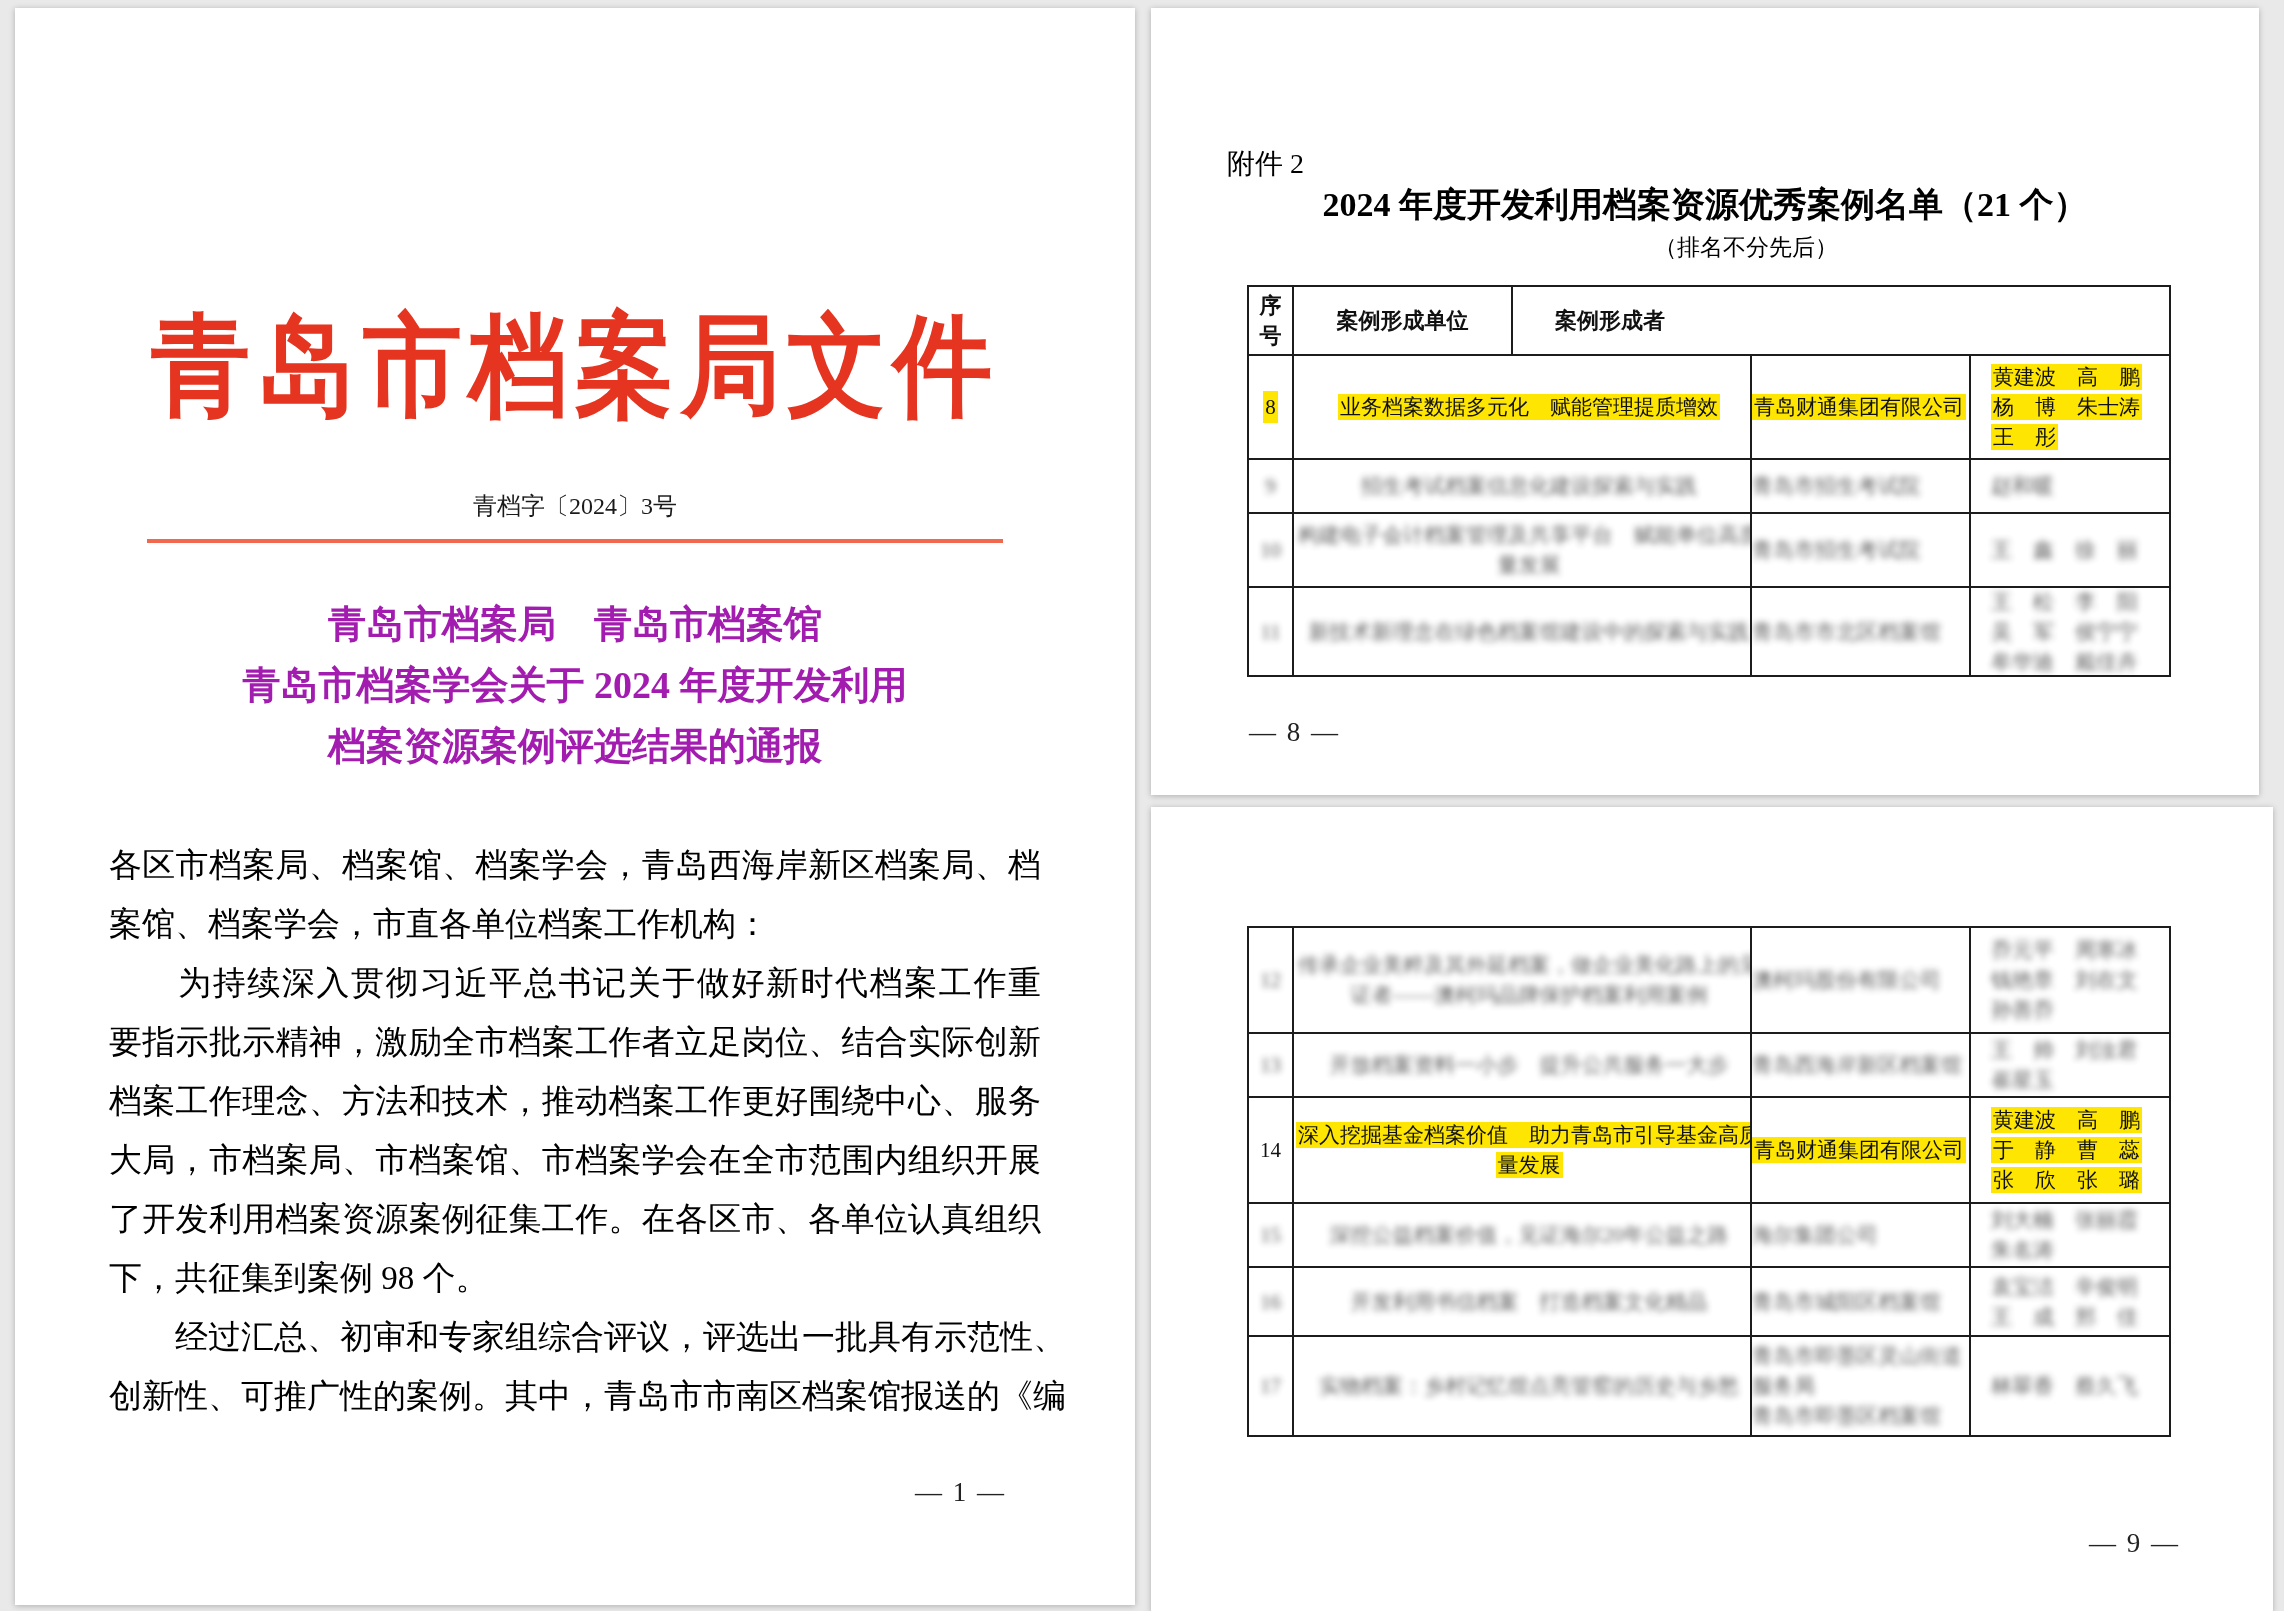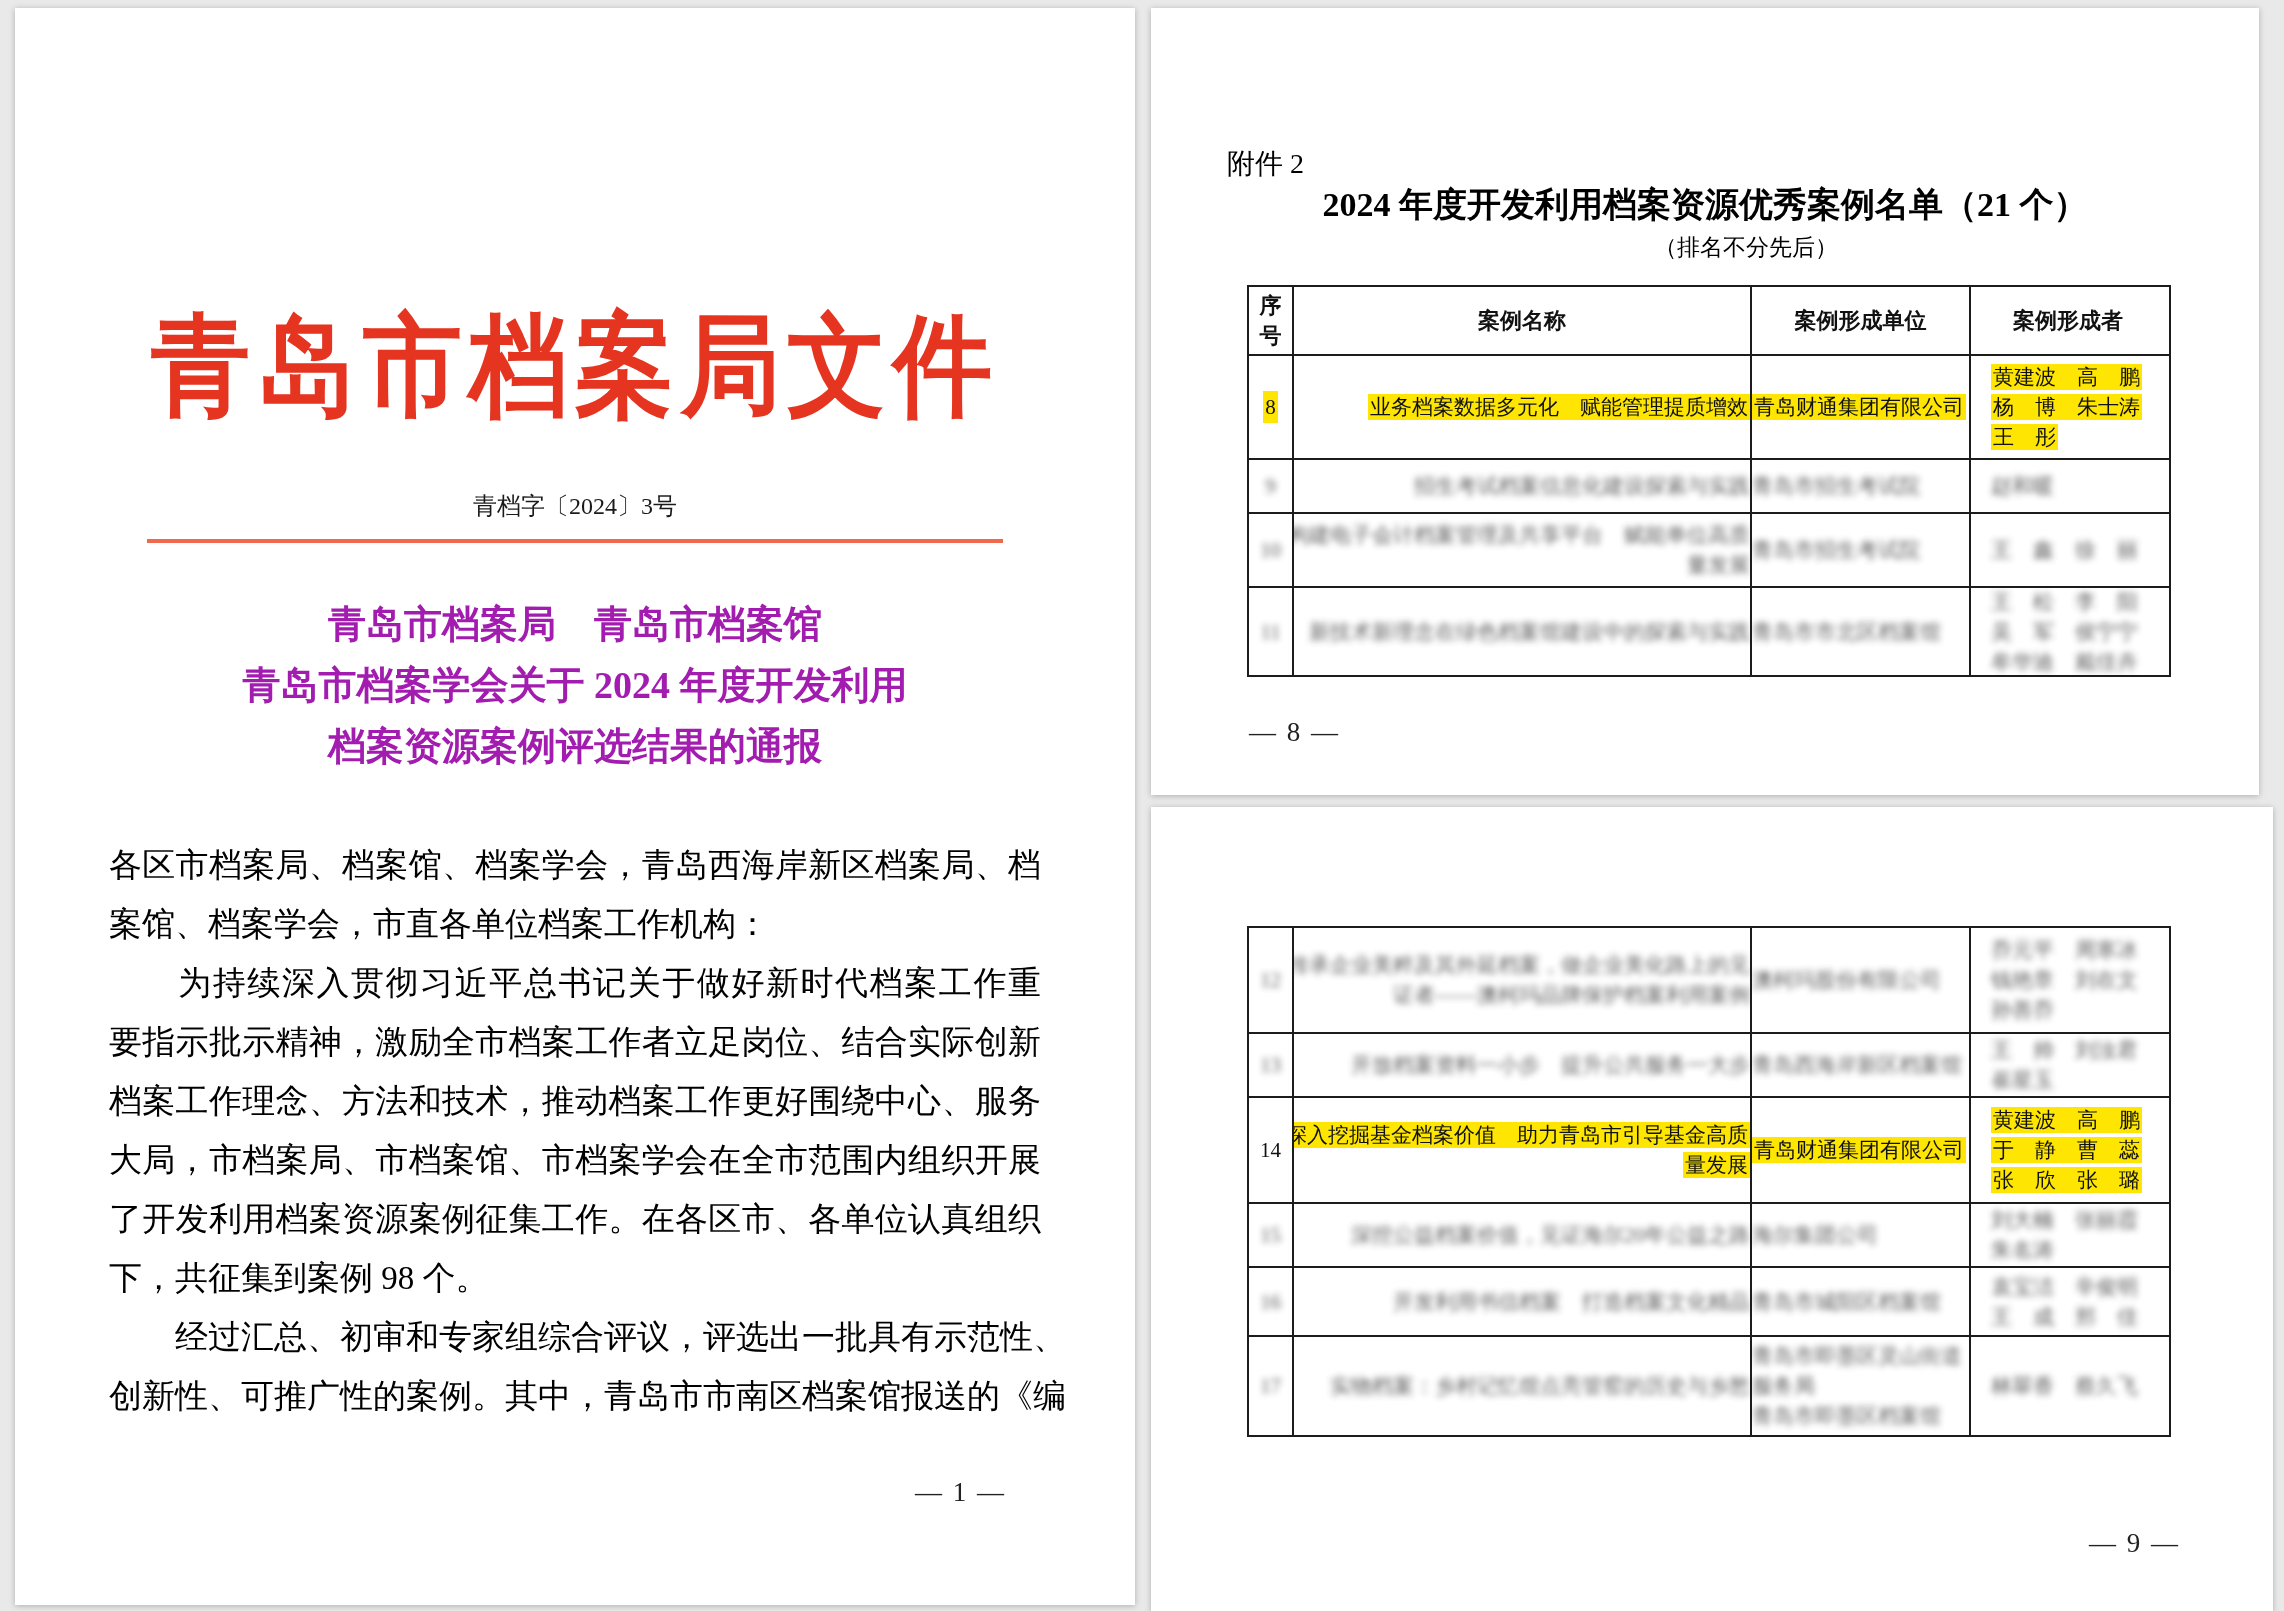--- a/index.html
+++ b/index.html
@@ -31,21 +31,21 @@
   
   .tbl{position:absolute;border:2px solid #1c1c1c;box-sizing:border-box;}
   .t8{left:96px;top:277px;width:924px;}
   .t9{left:96px;top:119px;width:924px;}
   .tr{display:flex;border-top:2px solid #1c1c1c;box-sizing:border-box;}
   .tr:first-child{border-top:none;}
   .td{box-sizing:border-box;border-left:2px solid #1c1c1c;display:flex;flex-direction:column;justify-content:center;
       font-size:21px;line-height:30px;overflow:hidden;}
   .td:first-child{border-left:none;}
   .c-no{width:43px;align-items:center;text-align:center;}
-  .c-name{width:458px;padding-left:14px;align-items:flex-end;}
+  .c-name{width:458px;padding-left:14px;align-items:center;}
   .c-unit{width:219px;align-items:flex-start;text-align:center;}
   .c-auth{width:196px;padding-left:20px;align-items:flex-start;}
   .thead .td{font-weight:bold;font-size:22px;align-items:center;padding-left:0;text-align:center;}
   .line{white-space:nowrap;}
   .hl{background:#fee502;padding:1px 2px;}
   .blurred .cellwrap{filter:blur(3px);opacity:.8;color:#333;}
   .cellwrap{display:flex;flex-direction:column;justify-content:center;align-items:inherit;}
 </style>
 </head>
 <body>
@@ -81,23 +81,20 @@
     <div class="ttitle">2024 年度开发利用档案资源优秀案例名单（21 个）</div>
     <div class="tsub">（排名不分先后）</div>
 
     <div class="tbl t8">
 
       <div class="tr thead" style="height:67px">
         <div class="td c-no">
           <span>序</span>
           <span>号</span>
         </div>
-        <div class="td c-name">
-            <span>案例名称</span>
-          </div>
         <div class="td c-unit">
             <span>案例形成单位</span>
           </div>
         <div class="td c-auth">
             <span>案例形成者</span>
           </div>
       </div>
 
       <div class="tr" style="height:104px">
         <div class="td c-no">

